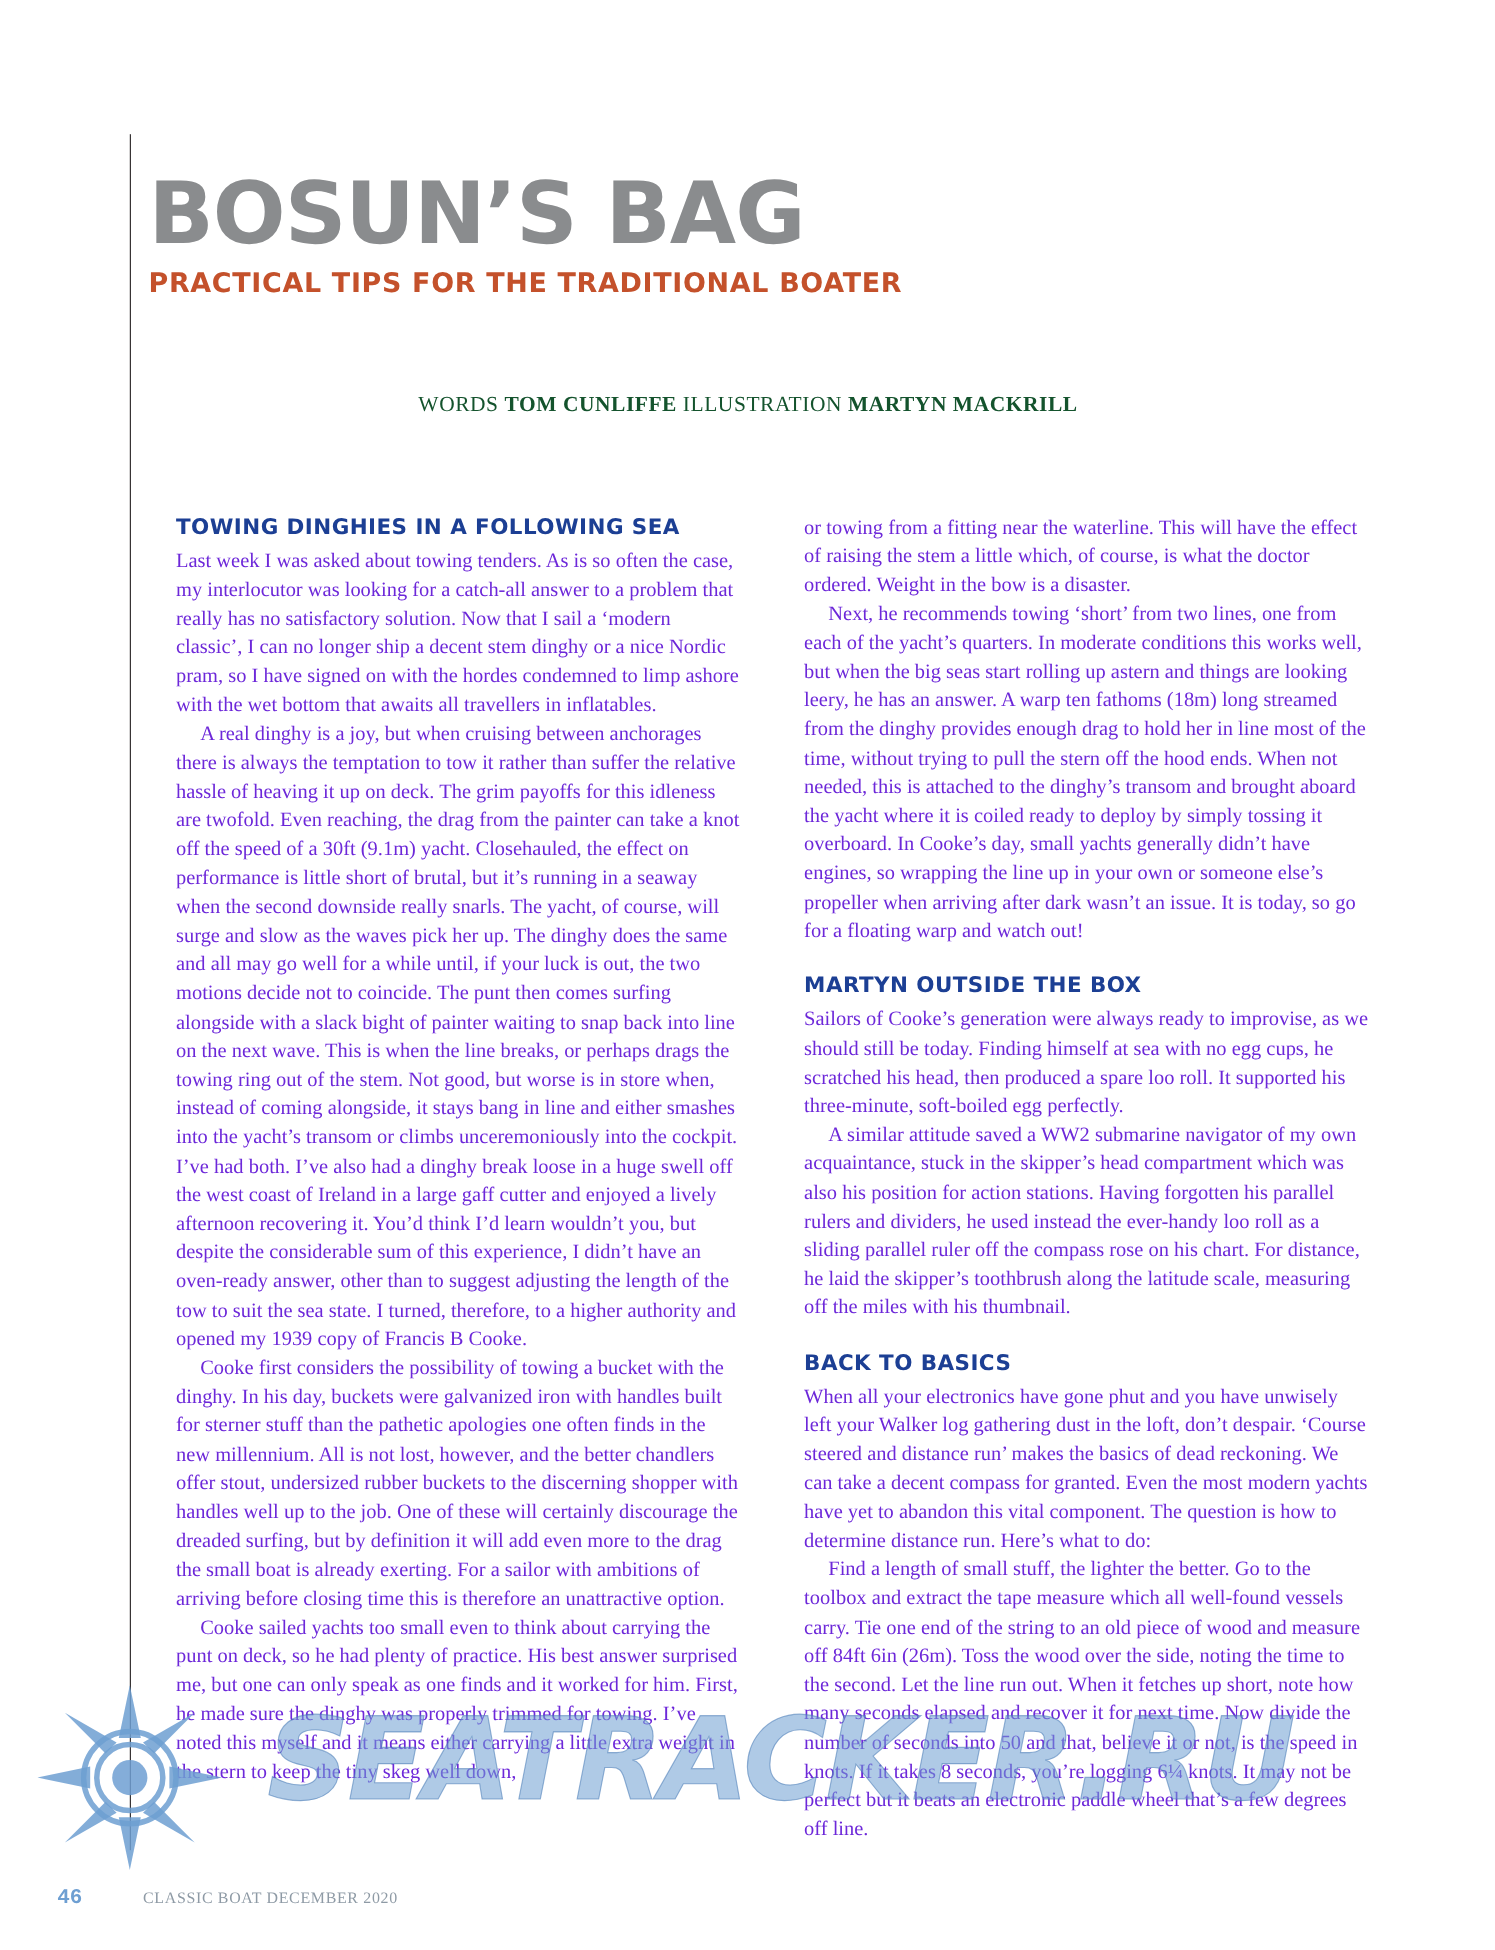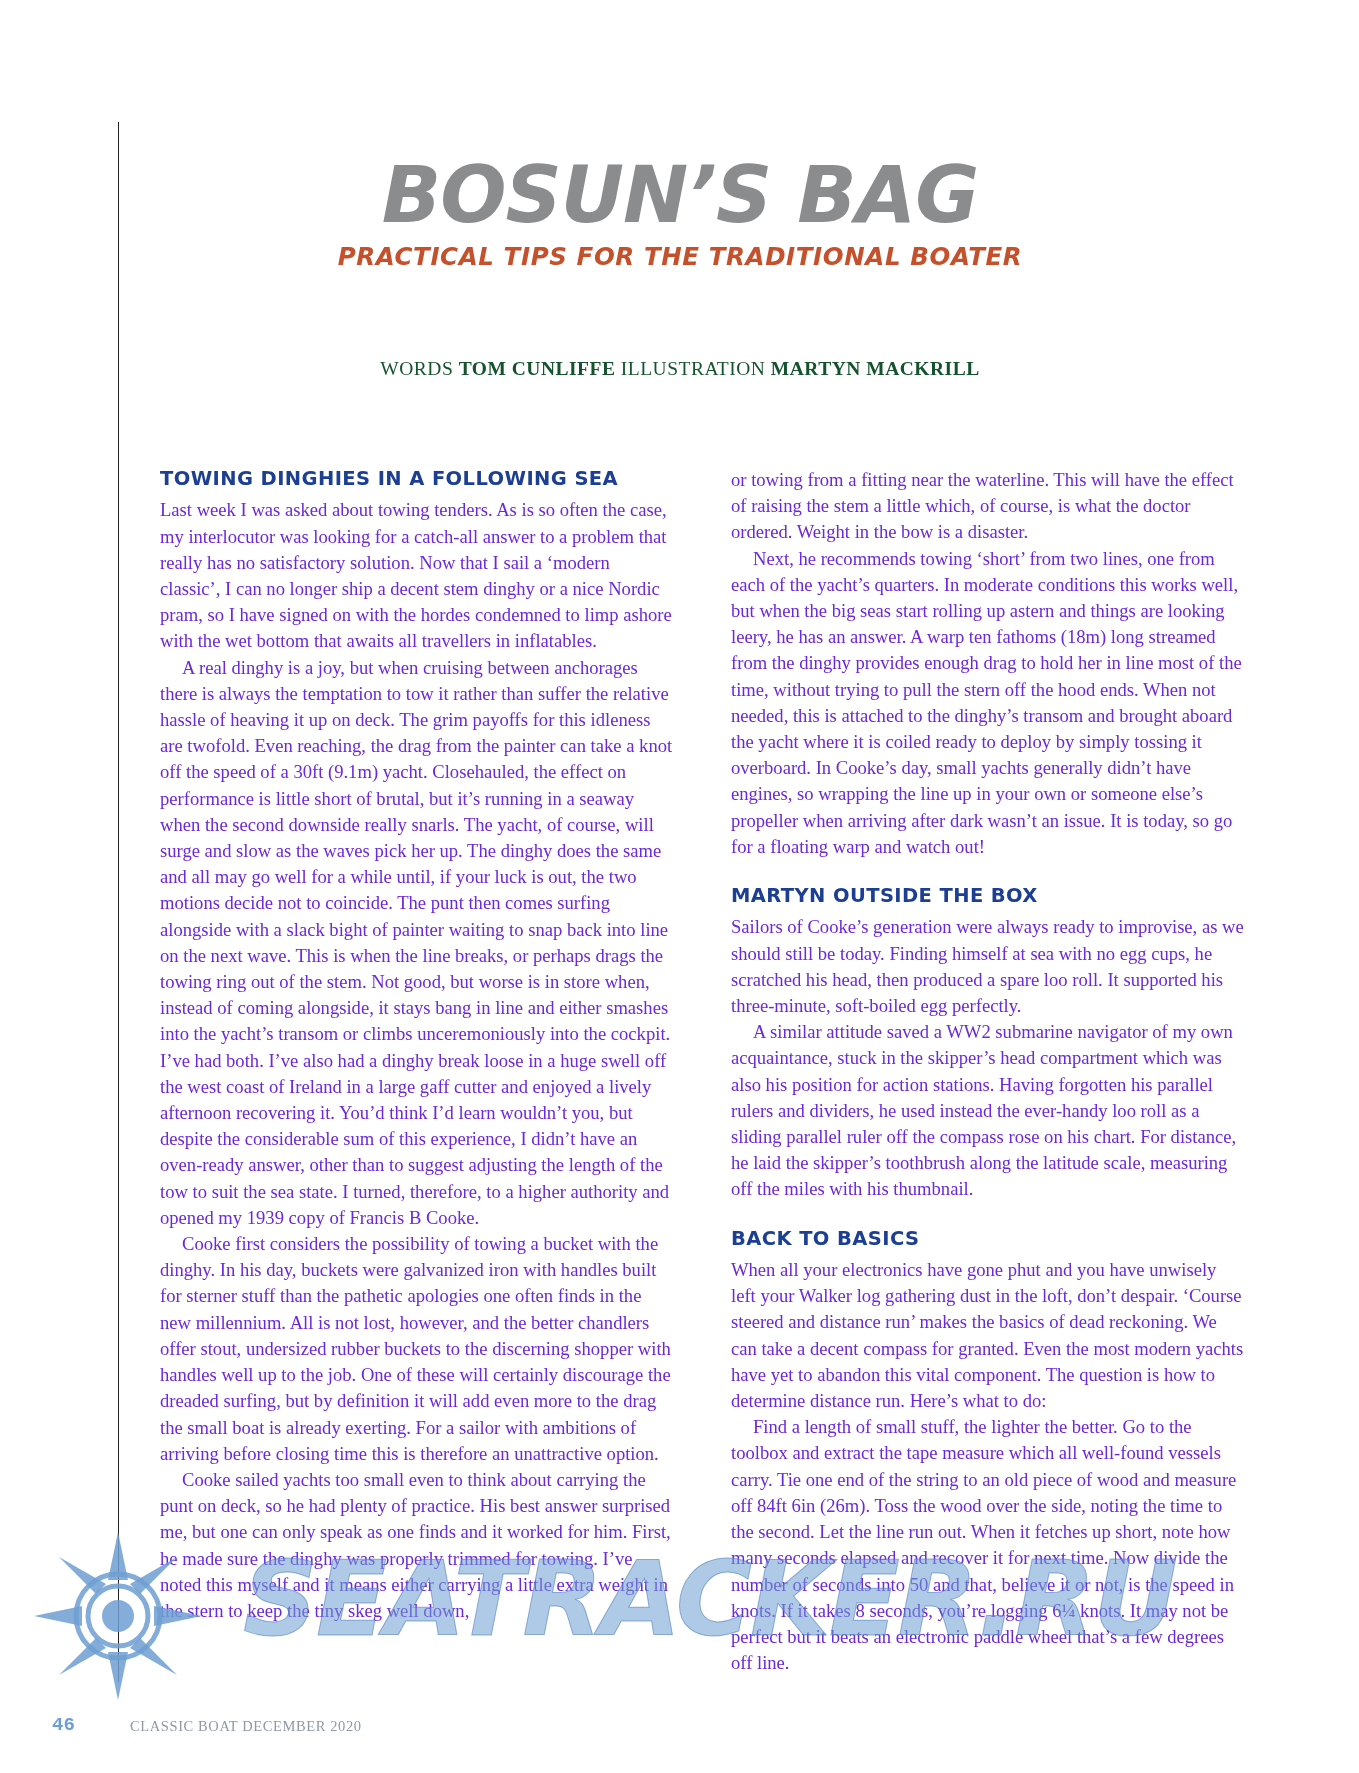--- a/index.html
+++ b/index.html
@@ -32,22 +32,21 @@
     height: 1560px;
     background: #231f20;
   }
 
   
   .masthead {
     position: absolute;
     left: 135px;
     top: 140px;
     width: 1090px;
-    text-align: center;
-    font-style: italic;
+    text-align: left;
   }
   .masthead-title {
     font-family: "DejaVu Sans", sans-serif;
     font-weight: bold;
     font-size: 78px;
     letter-spacing: -1px;
     color: #8a8c8e;
     line-height: 0.95;
     margin: 0;
     padding-top: 18px;

